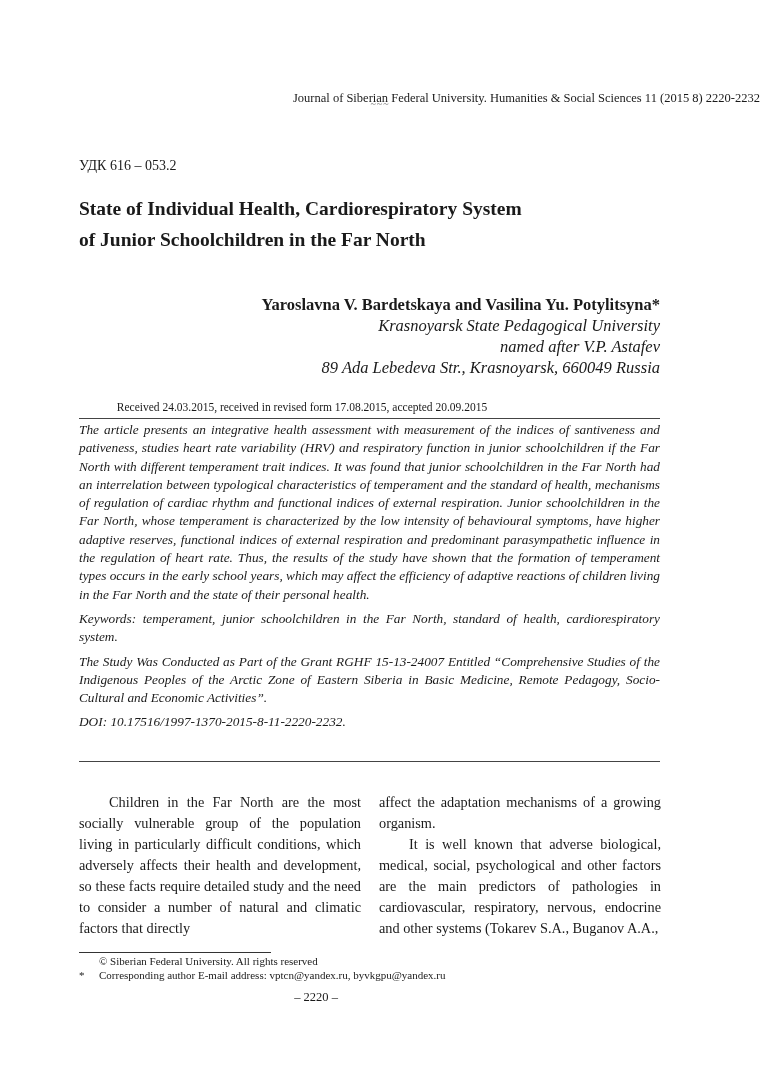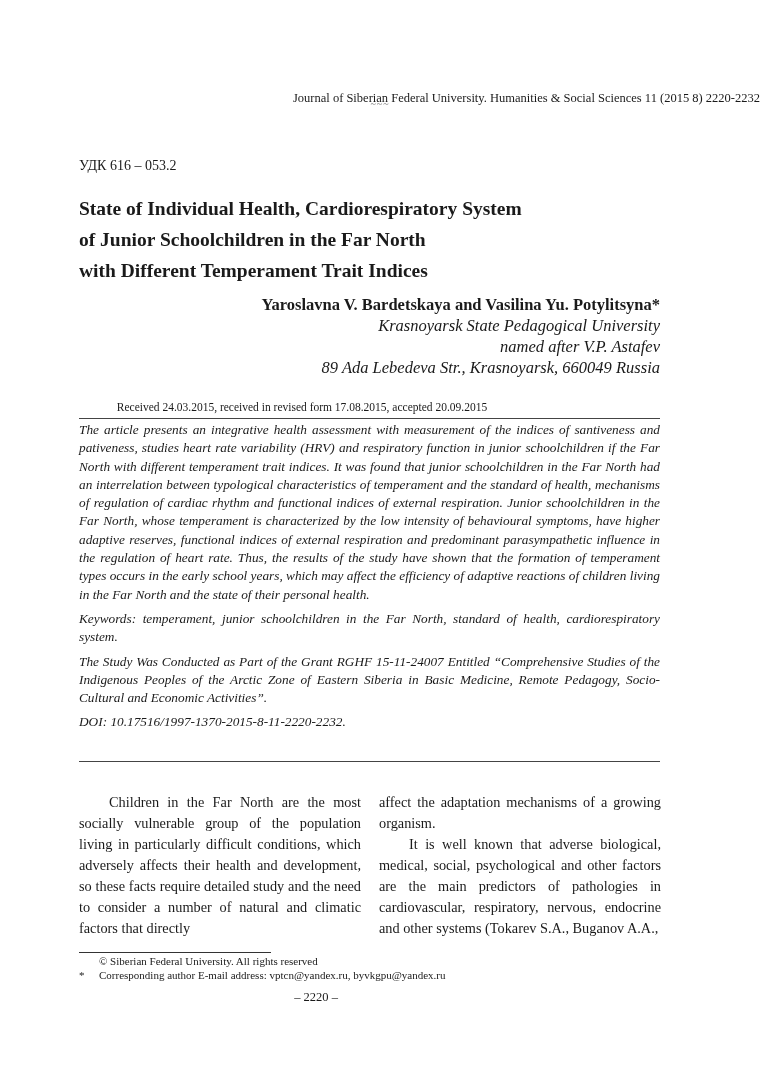--- a/index.html
+++ b/index.html
@@ -33,37 +33,36 @@
 <body>
 
 <div class="abs journal">Journal of  Siberian Federal University.  Humanities &amp; Social Sciences 11 (2015 8) 2220-2232</div>
 <div class="abs tilde">~~~</div>
 
 <div class="abs udk">УДК 616 – 053.2</div>
 
 <div class="abs title">
   <div>State of Individual Health, Cardiorespiratory System</div>
   <div>of Junior Schoolchildren in the Far North</div>
-  <div>with Different Temperament Trait Indices</div>
 </div>
 
 <div class="abs authors">
   <div class="names">Yaroslavna V. Bardetskaya and Vasilina Yu. Potylitsyna*</div>
   <div class="aff">Krasnoyarsk State Pedagogical University</div>
   <div class="aff">named after V.P. Astafev</div>
   <div class="aff">89 Ada Lebedeva Str., Krasnoyarsk, 660049 Russia</div>
 </div>
 
 <div class="abs received">Received 24.03.2015, received in revised form 17.08.2015, accepted 20.09.2015</div>
 <div class="abs rule" style="top:418px;"></div>
 
 <div class="abs abstract">
   <p>The article presents an integrative health assessment with measurement of the indices of santiveness and pativeness, studies heart rate variability (HRV) and respiratory function in junior schoolchildren if the Far North with different temperament trait indices. It was found that junior schoolchildren in the Far North had an interrelation between typological characteristics of temperament and the standard of health, mechanisms of regulation of cardiac rhythm and functional indices of external respiration. Junior schoolchildren in the Far North, whose temperament is characterized by the low intensity of behavioural symptoms, have higher adaptive reserves, functional indices of external respiration and predominant parasympathetic influence in the regulation of heart rate. Thus, the results of the study have shown that the formation of temperament types occurs in the early school years, which may affect the efficiency of adaptive reactions of children living in the Far North and the state of their personal health.</p>
   <p>Keywords: temperament, junior schoolchildren in the Far North, standard of health, cardiorespiratory system.</p>
-  <p>The Study Was Conducted as Part of the Grant RGHF 15-11-24007 Entitled “Comprehensive Studies of the Indigenous Peoples of the Arctic Zone of Eastern Siberia in Basic Medicine, Remote Pedagogy, Socio-Cultural and Economic Activities”.</p>
+  <p>The Study Was Conducted as Part of the Grant RGHF 15-13-24007 Entitled “Comprehensive Studies of the Indigenous Peoples of the Arctic Zone of Eastern Siberia in Basic Medicine, Remote Pedagogy, Socio-Cultural and Economic Activities”.</p>
   <p>DOI: 10.17516/1997-1370-2015-8-11-2220-2232.</p>
 </div>
 <div class="abs rule" style="top:761px;"></div>
 
 <div class="abs col col-left">
   <p class="indent">Children in the Far North are the most socially vulnerable group of the population living in particularly difficult conditions, which adversely affects their health and development, so these facts require detailed study and the need to consider a number of natural and climatic factors that directly</p>
 </div>
 <div class="abs col col-right">
   <p>affect the adaptation mechanisms of a growing organism.</p>
   <p class="indent">It is well known that adverse biological, medical, social, psychological and other factors are the main predictors of pathologies in cardiovascular, respiratory, nervous, endocrine and other systems (Tokarev S.A., Buganov A.A.,</p>

